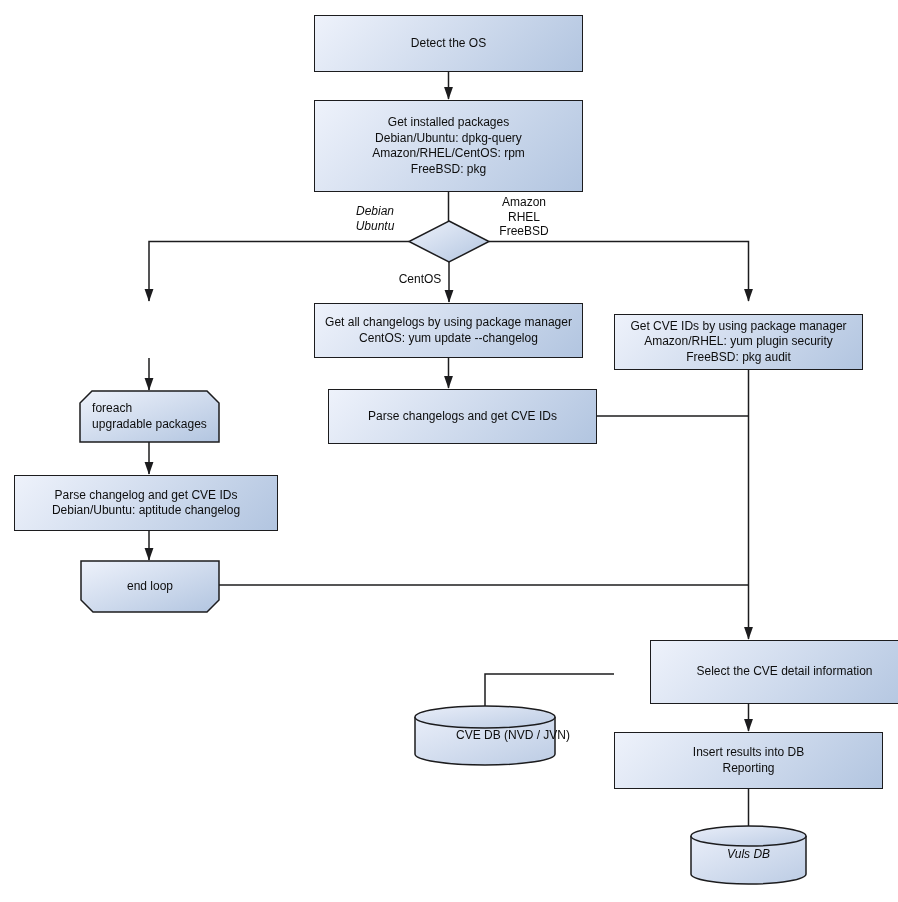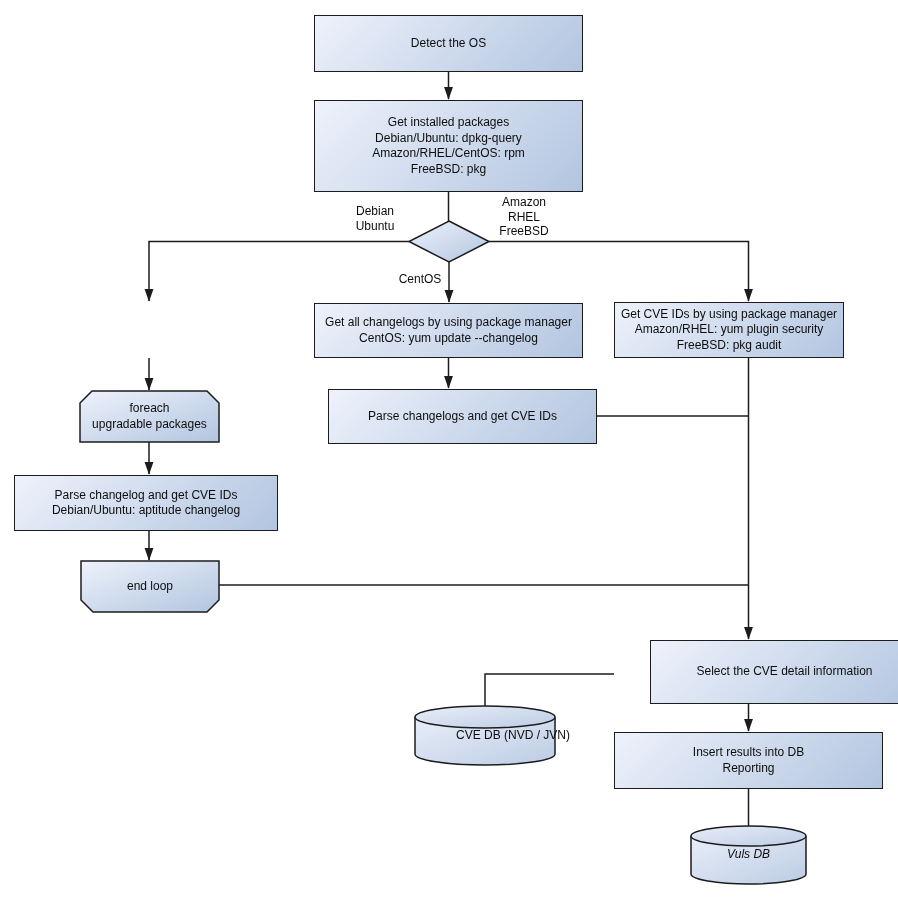--- a/index.html
+++ b/index.html
@@ -36,21 +36,20 @@
     line-height: 15.5px;
     white-space: pre-line;
     color: #0d0d0d;
   }
   .shape-label {
     position: absolute;
     box-sizing: border-box;
     display: flex;
     align-items: center;
     justify-content: center;
-    text-align: center;
     font-size: 12px;
     line-height: 15.5px;
     white-space: pre-line;
     color: #0d0d0d;
     pointer-events: none;
   }
   .edge-label {
     position: absolute;
     box-sizing: border-box;
     text-align: center;
@@ -119,21 +118,21 @@
 
   <div class="node" style="left:314px; top:100px; width:269px; height:92px;">Get installed packages
 Debian/Ubuntu: dpkg-query
 Amazon/RHEL/CentOS: rpm
 FreeBSD: pkg</div>
 
 
   <div class="node" style="left:314px; top:303px; width:269px; height:55px;">Get all changelogs by using package manager
 CentOS: yum update --changelog</div>
 
-  <div class="node" style="left:614px; top:302px; width:230px; height:56px;">Get CVE IDs by using package manager
+  <div class="node" style="left:614px; top:314px; width:249px; height:56px;">Get CVE IDs by using package manager
 Amazon/RHEL: yum plugin security
 FreeBSD: pkg audit</div>
 
   <div class="node" style="left:14px;  top:475px; width:264px; height:56px;">Parse changelog and get CVE IDs
 Debian/Ubuntu: aptitude changelog</div>
 
   <div class="node" style="left:328px; top:389px; width:269px; height:55px;">Parse changelogs and get CVE IDs</div>
 
   <div class="node" style="left:650px; top:640px; width:269px; height:64px;">Select the CVE detail information</div>
 
@@ -142,21 +141,21 @@
 
   <div class="shape-label" style="left:80px;  top:391px; width:139px; height:51px;">foreach
 upgradable packages</div>
 
   <div class="shape-label" style="left:81px;  top:561px; width:138px; height:51px;">end loop</div>
 
   <div class="shape-label" style="left:415px; top:712px; width:140px; height:48px;margin-left:28px;">CVE DB (NVD / JVN)</div>
 
   <div class="shape-label" style="left:691px; top:830px; width:115px; height:50px;font-style:italic;">Vuls DB</div>
 
-  <div class="edge-label" style="left:340px; top:204px; width:70px;">Debian
+  <div class="edge-label" style="left:340px; top:204px; width:70px;font-style:italic;">Debian
 Ubuntu</div>
 
   <div class="edge-label" style="left:489px; top:195px; width:70px;">Amazon
 RHEL
 FreeBSD</div>
 
   <div class="edge-label" style="left:392px; top:272px; width:56px;">CentOS</div>
 
 </div>
 

